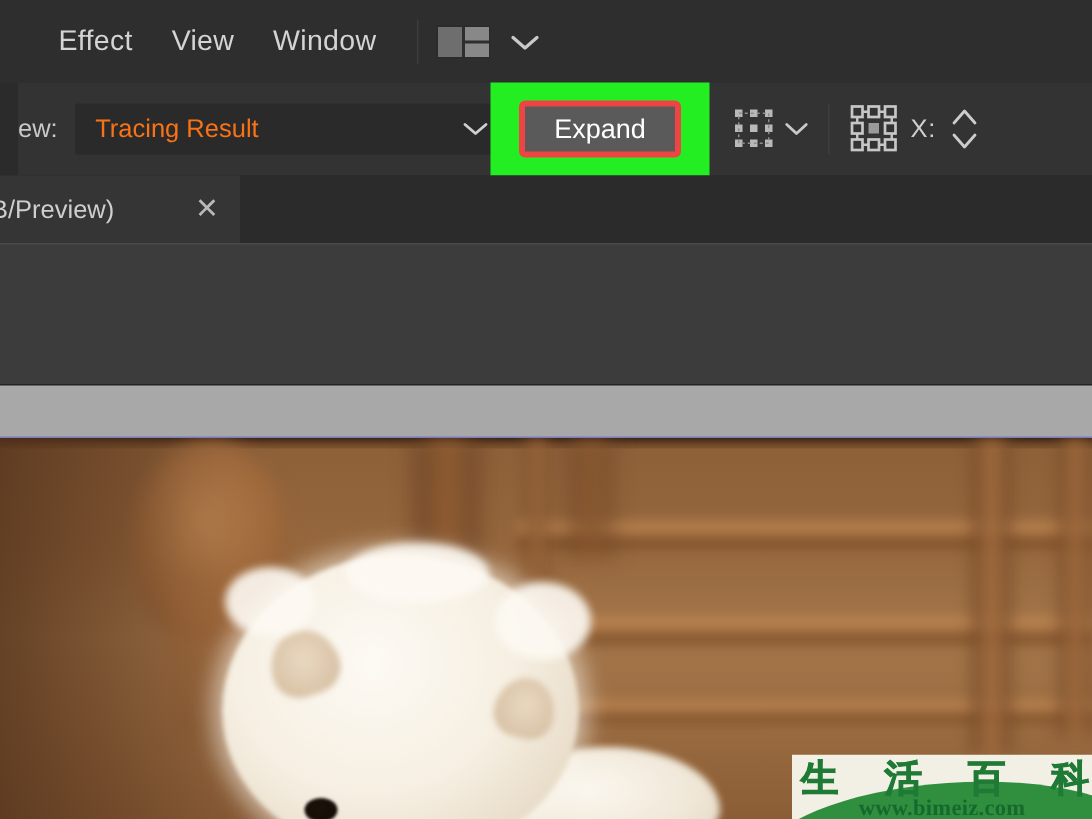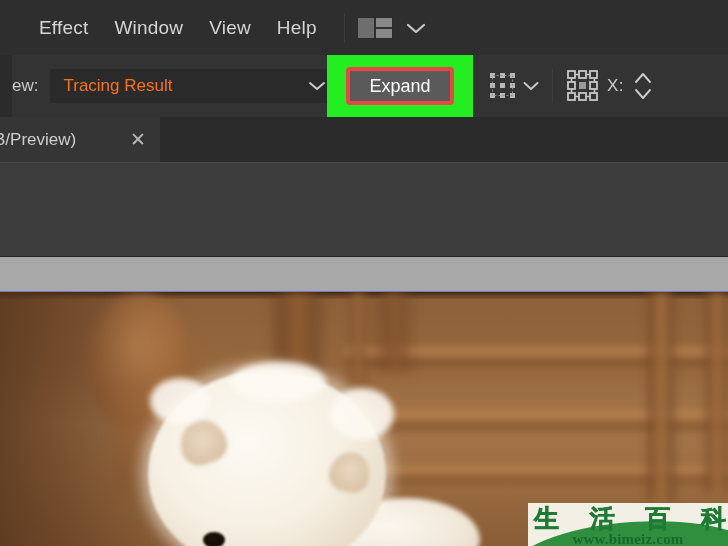--- a/index.html
+++ b/index.html
@@ -390,23 +390,22 @@
     letter-spacing: 0.2px;
   }
 </style>
 </head>
 <body>
 
 <div class="app">
 
   <div class="menubar">
     <div class="menu-item">Effect</div>
+    <div class="menu-item">View</div>
     <div class="menu-item">Window</div>
-    <div class="menu-item">View</div>
-    <div class="menu-item">Help</div>
 
     <div class="menu-sep"></div>
 
     <div style="display:flex;align-items:center;">
       <svg class="workspace-icon" viewBox="0 0 36 22">
         <rect x="0.5" y="0.5" width="35" height="21" fill="none" stroke="#2b2b2b" stroke-width="1"></rect>
         <rect x="1" y="1" width="16" height="20" fill="#6e6e6e"></rect>
         <rect x="19" y="1" width="16" height="9" fill="#888888"></rect>
         <rect x="19" y="12" width="16" height="9" fill="#888888"></rect>
       </svg>

